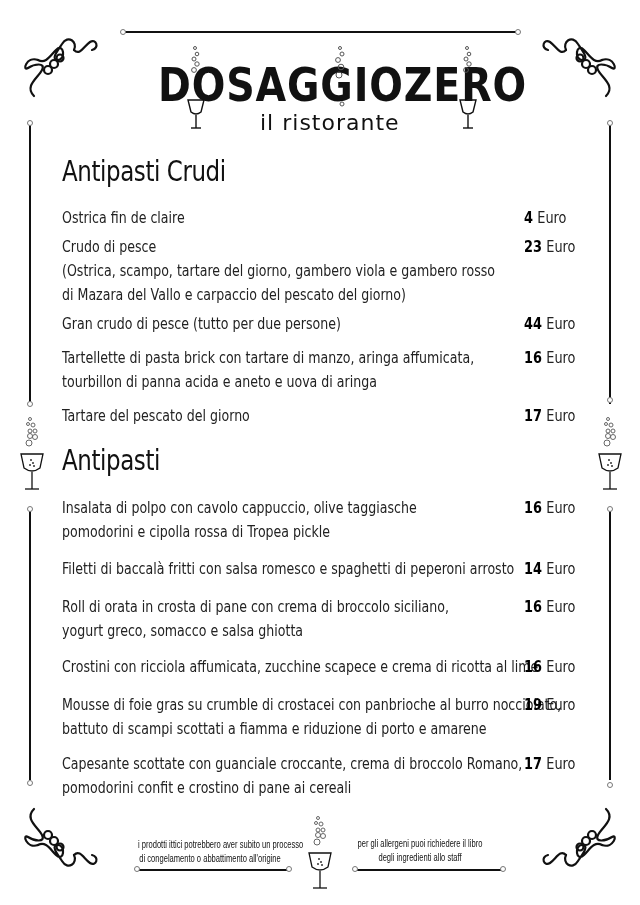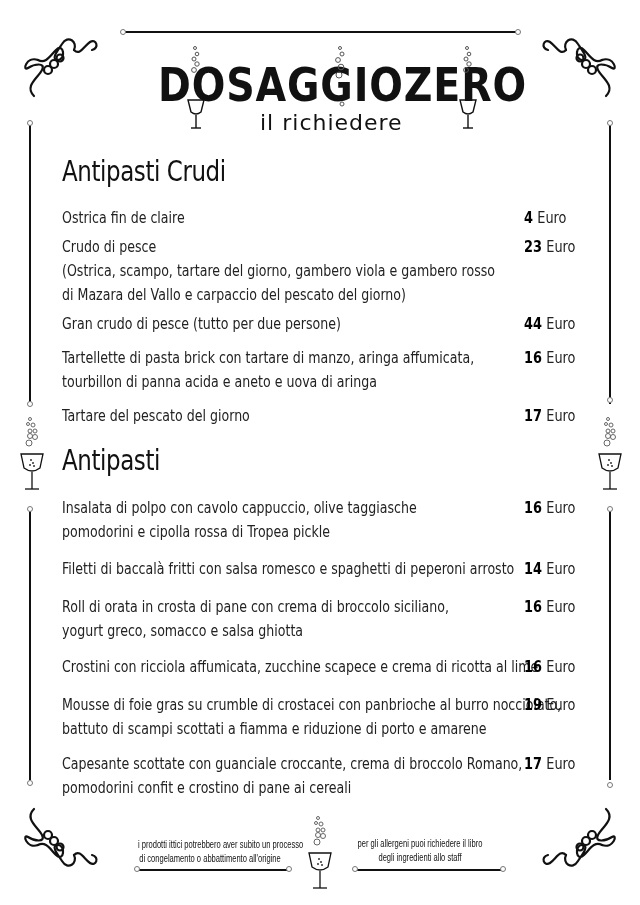--- a/index.html
+++ b/index.html
@@ -85,21 +85,21 @@
     <path d="M18 40 C 26 44, 30 36, 36 30 C 44 22, 46 40, 38 40 C 30 40, 38 30, 42 24 C 48 14, 58 22, 54 30"></path>
     <path d="M54 30 C 60 36, 64 26, 70 22 C 76 18, 80 28, 72 30"></path>
     <circle cx="28" cy="50" r="4"></circle>
       <circle cx="34" cy="44" r="4"></circle>
       <circle cx="40" cy="38" r="3.5"></circle>
   </g>
 </svg>
 
 <div class="logo">
   <div class="logo-title">DOSAGGIOZERO</div>
-  <div class="logo-sub">il richiedere</div>
+  <div class="logo-sub">il ristorante</div>
 
   <svg class="abs" style="left:46px; top:4px;" width="20" height="86" viewBox="0 0 20 86">
     <g fill="none" stroke="#555" stroke-width="1">
       <circle cx="9" cy="4" r="1.5"></circle>
         <circle cx="11" cy="10" r="1.8"></circle>
         <circle cx="8" cy="15" r="2"></circle>
         <circle cx="11" cy="20" r="2.2"></circle>
         <circle cx="8" cy="26" r="2.4"></circle>
     </g>
     <g fill="none" stroke="#111" stroke-width="1.4">

